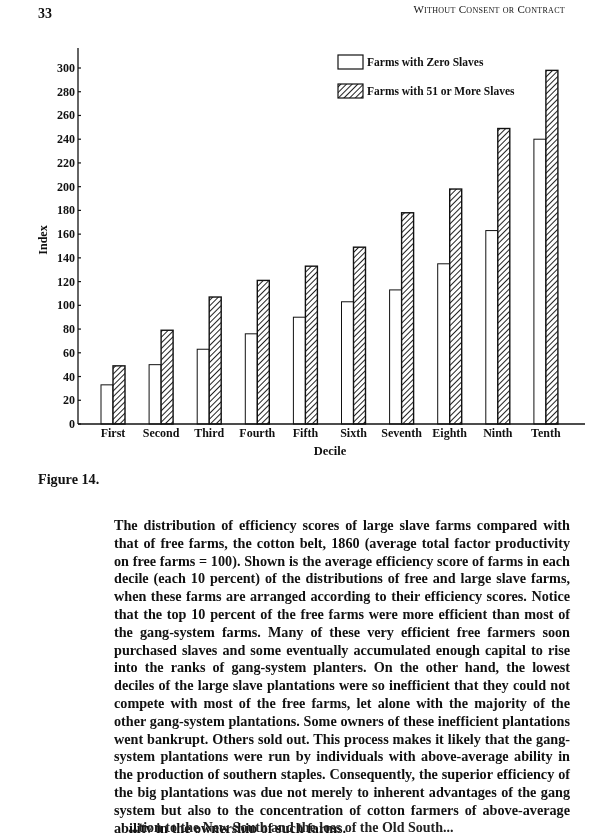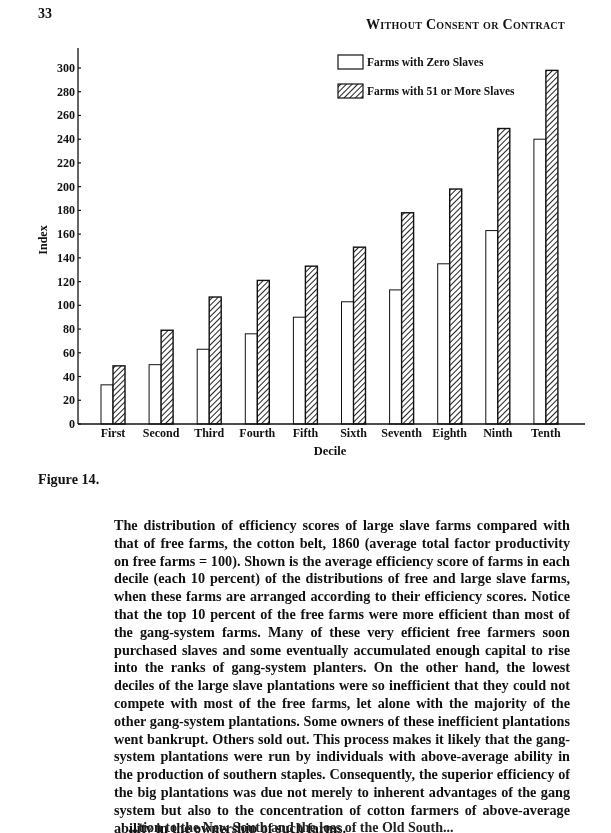--- a/index.html
+++ b/index.html
@@ -1,18 +1,18 @@
 <!DOCTYPE html>
 <html><head>
 <meta charset="utf-8">
 <style>
   html, body { margin:0; padding:0; background:#ffffff; }
   body { width:611px; height:833px; position:relative; overflow:hidden; font-family:"Liberation Serif","DejaVu Serif",serif; color:#111; }
   .page-num { position:absolute; left:38px; top:6px; font-size:14px; font-weight:bold; }
-  .running-head { position:absolute; right:46px; top:17px; font-size:14px; font-weight:bold; font-variant:small-caps; letter-spacing:0.3px; }
+  .running-head { position:absolute; right:46px; top:3px; font-size:11px; font-weight:normal; font-variant:small-caps; letter-spacing:0.3px; }
   #chart { position:absolute; left:0; top:0; }
   .caption { position:absolute; left:38px; top:471px; width:532px; font-size:14.2px; line-height:17.8px; font-weight:bold; }
   .caption .label { position:absolute; left:0; top:0; white-space:nowrap; }
   .caption .body { margin-left:76px; text-align:justify; text-align-last:left;margin-top:46px; }
   .cutoff { position:absolute; left:112px; top:822px; width:460px; height:12px; overflow:hidden;margin-left:16px; }
   .cutoff span { display:block; font-size:14px; font-weight:bold; line-height:17px; color:#222; transform:translateY(-3px); }
   svg text { font-family:"Liberation Serif","DejaVu Serif",serif; font-weight:bold; fill:#111; }
 </style>
 </head>
 <body>

